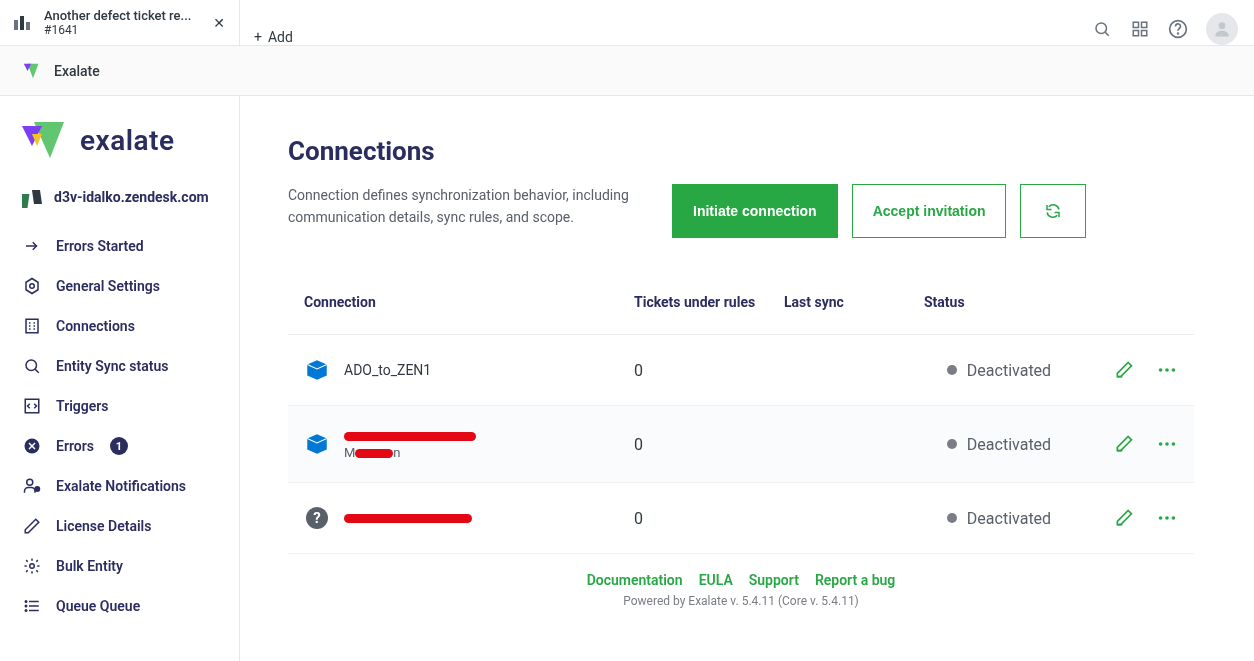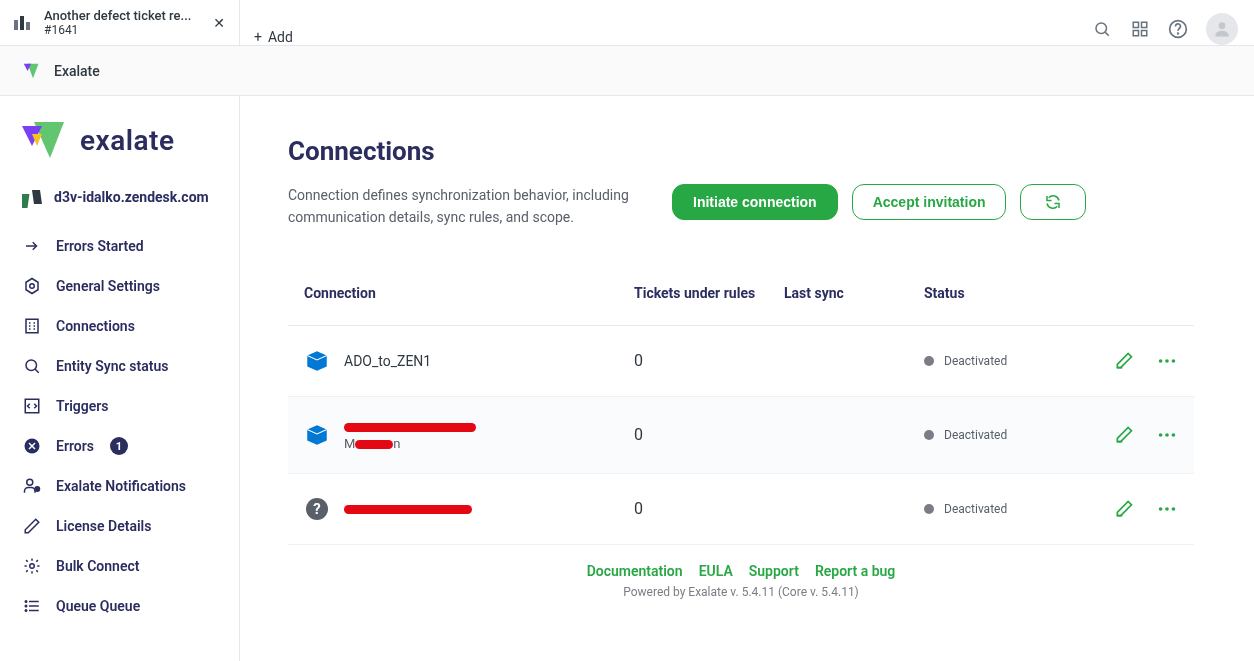--- a/index.html
+++ b/index.html
@@ -45,39 +45,39 @@
     .nav { list-style:none; }
     .nav li { display:flex; align-items:center; gap:14px; padding:10px 4px; cursor:pointer; color:#2b2d5f; font-size:14px; font-weight:600; }
     .nav-icon { width:20px; height:20px; display:flex; align-items:center; justify-content:center; color:#2b2d5f; }
     .badge { background:#2b2d5f; color:#fff; border-radius:50%; width:18px; height:18px; font-size:11px; display:inline-flex; align-items:center; justify-content:center; margin-left:2px; font-weight:700; }
 
     
     .page-title { font-size:26px; font-weight:700; color:#2b2d5f; margin-bottom:18px; }
     .page-head { display:flex; align-items:flex-start; gap:24px; margin-bottom:36px; }
     .page-desc { font-size:14px; color:#59606a; line-height:1.6; max-width:360px; flex:1; }
     .page-actions { display:flex; gap:14px; }
-    .btn { padding:8px 20px; font-size:14px; font-weight:600; border-radius:12px; cursor:pointer; border:1px solid transparent; }
+    .btn { padding:17px 20px; font-size:14px; font-weight:600; border-radius:0; cursor:pointer; border:1px solid transparent; }
     .btn-primary { background:#28a745; color:#fff; border-color:#28a745; }
     .btn-secondary { background:#fff; color:#28a745; border:1px solid #28a745; }
     .btn-icon { width:66px; display:flex; align-items:center; justify-content:center; }
 
     
     .conn-table { width:100%; background:#fff; border-radius:4px; }
     .conn-header { display:flex; padding:20px 16px 24px; border-bottom:1px solid #e9ebee; font-size:14px; font-weight:700; color:#2b2d5f; }
     .col-conn { flex: 0 0 330px; }
     .col-tickets { flex: 0 0 150px; }
     .col-last { flex: 0 0 140px; }
     .col-status { flex: 0 0 150px; }
     .col-actions { flex:1; display:flex; justify-content:flex-end; gap:22px; }
     .conn-row { display:flex; align-items:center; padding:22px 16px; border-bottom:1px solid #f0f1f3; }
     .conn-row:nth-child(odd){ background:#fff; }
     .conn-row.alt { background:#fafbfc; }
     .conn-name { display:flex; align-items:center; gap:14px; font-size:14px; color:#2f3941; }
     .conn-icon { width:26px; height:26px; display:flex; align-items:center; justify-content:center; }
-    .status-cell { display:flex; align-items:center; gap:10px; color:#59606a; font-size:12px; }
+    .status-cell { display:flex; align-items:center; gap:10px; color:#59606a; font-size:16px;justify-content:center; }
     .status-dot { width:10px; height:10px; border-radius:50%; background:#7a7d85; }
     .action-icon { cursor:pointer; color:#28a745; display:flex; align-items:center; }
     .redact { display:inline-block; height:9px; background:#e30813; border-radius:5px; }
 
     
     .footer { text-align:center; margin-top:18px; }
     .footer-links { display:flex; gap:16px; justify-content:center; font-size:14px; font-weight:600; color:#28a745; }
     .footer-links span { cursor:pointer; }
     .footer-powered { font-size:12px; color:#7a7d85; margin-top:6px; }
   </style>
@@ -247,21 +247,21 @@
           </span>
         <span>License Details</span>
       </li>
       <li>
         <span class="nav-icon">
             <svg width="18" height="18" viewBox="0 0 24 24" fill="none" stroke="currentColor" stroke-width="2">
               <circle cx="12" cy="12" r="3"></circle>
               <path d="M12 2v3M12 19v3M4.2 4.2l2.1 2.1M17.7 17.7l2.1 2.1M2 12h3M19 12h3M4.2 19.8l2.1-2.1M17.7 6.3l2.1-2.1"></path>
             </svg>
           </span>
-        <span>Bulk Connect</span>
+        <span>Bulk Entity</span>
       </li>
       <li>
         <span class="nav-icon">
             <svg width="18" height="18" viewBox="0 0 24 24" fill="none" stroke="currentColor" stroke-width="2">
               <line x1="8" y1="6" x2="21" y2="6"></line>
               <line x1="8" y1="12" x2="21" y2="12"></line>
               <line x1="8" y1="18" x2="21" y2="18"></line>
               <circle cx="4" cy="6" r="1" fill="currentColor"></circle>
               <circle cx="4" cy="12" r="1" fill="currentColor"></circle>
               <circle cx="4" cy="18" r="1" fill="currentColor"></circle>

